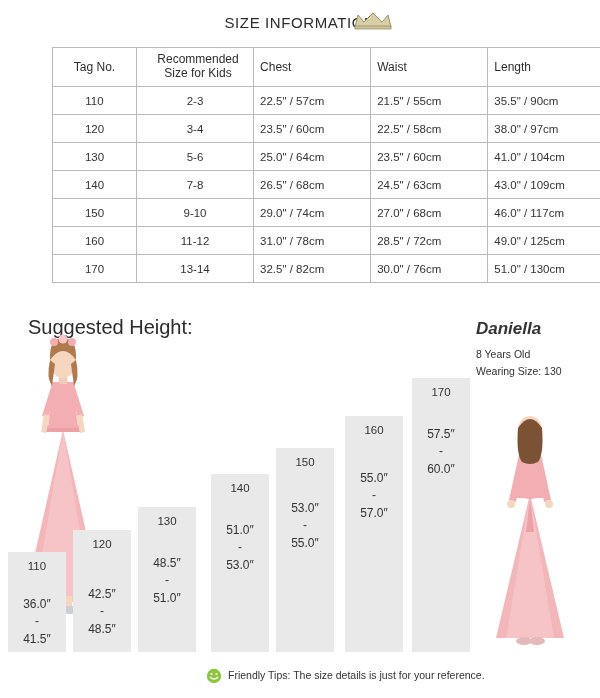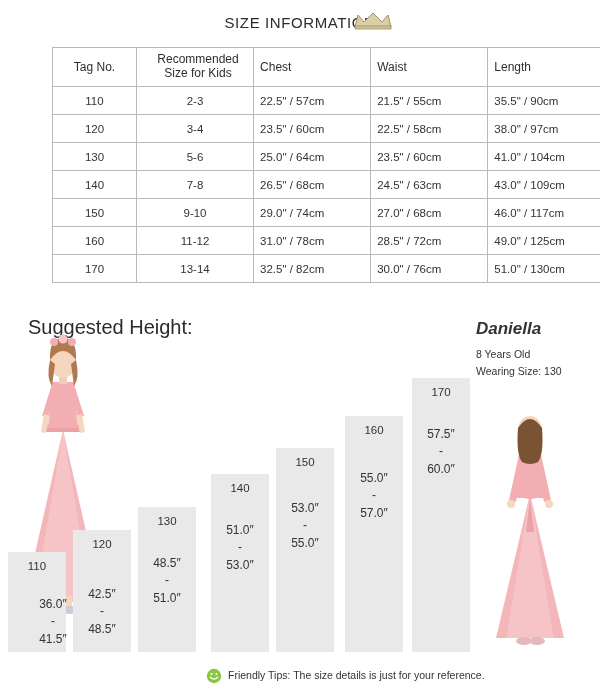--- a/index.html
+++ b/index.html
@@ -309,21 +309,21 @@
       <circle cx="33" cy="96" r="4" fill="#f5d6bf"></circle>
       <circle cx="71" cy="96" r="4" fill="#f5d6bf"></circle>
 
       <ellipse cx="46" cy="233" rx="8" ry="4" fill="#e4b9bb"></ellipse>
       <ellipse cx="59" cy="233" rx="8" ry="4" fill="#e4b9bb"></ellipse>
     </svg>
   </div>
 
   <div class="bar" style="left:8px; top:222px; width:58px; height:100px;">
     <span class="bar-tag">110</span>
-    <div class="bar-range" style="top:44px;margin-left:16px;">
+    <div class="bar-range" style="top:44px;">
       <div>36.0″</div>
       <div>-</div>
       <div>41.5″</div>
     </div>
   </div>
 
   <div class="bar" style="left:73px; top:200px; width:58px; height:122px;">
     <span class="bar-tag">120</span>
     <div class="bar-range" style="top:56px;">
       <div>42.5″</div>

